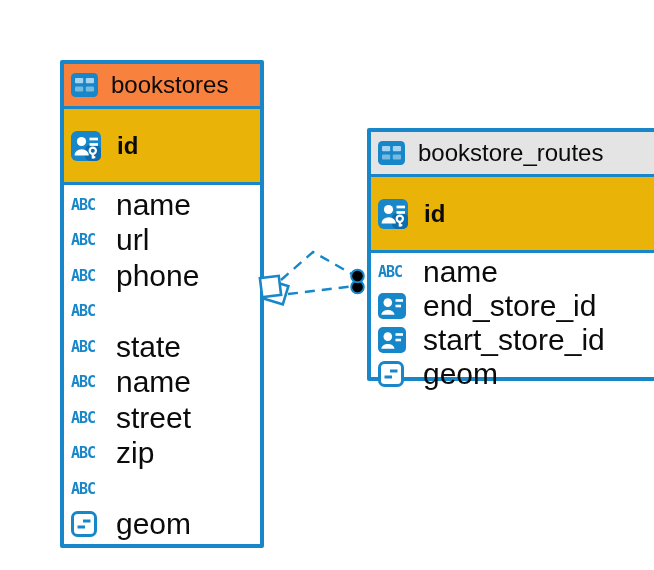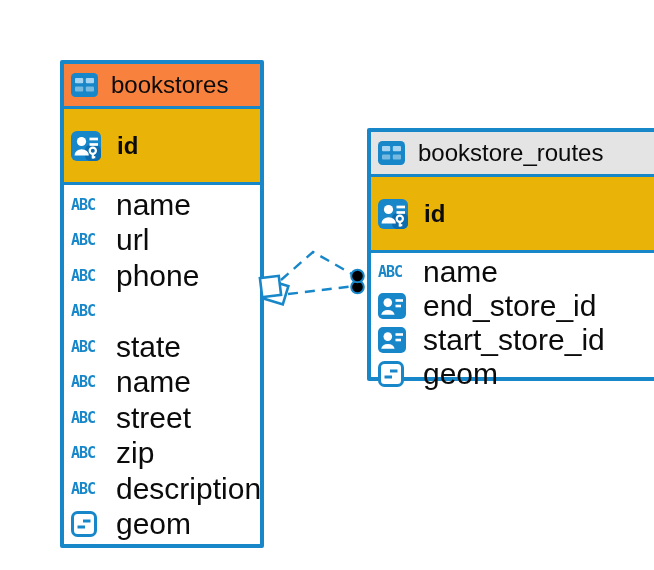--- a/index.html
+++ b/index.html
@@ -119,21 +119,20 @@
         <div class="field-row">
     <span class="cell-icon">
             <span class="abc-glyph">ABC</span>
           </span>
     <span class="field-label">zip</span>
   </div>
         <div class="field-row">
     <span class="cell-icon">
             <span class="abc-glyph">ABC</span>
           </span>
-    <span class="field-label">description</span>
   </div>
         <div class="field-row">
     <span class="cell-icon">
             <svg width="26" height="26" viewBox="0 0 26 26">
               <rect x="1.5" y="1.5" width="23" height="23" rx="5" fill="#fff" stroke="currentColor" stroke-width="3"></rect>
               <line x1="12" y1="10" x2="19.5" y2="10" stroke="currentColor" stroke-width="3"></line>
               <line x1="6.5" y1="16" x2="14" y2="16" stroke="currentColor" stroke-width="3"></line>
             </svg>
           </span>
     <span class="field-label">geom</span>

